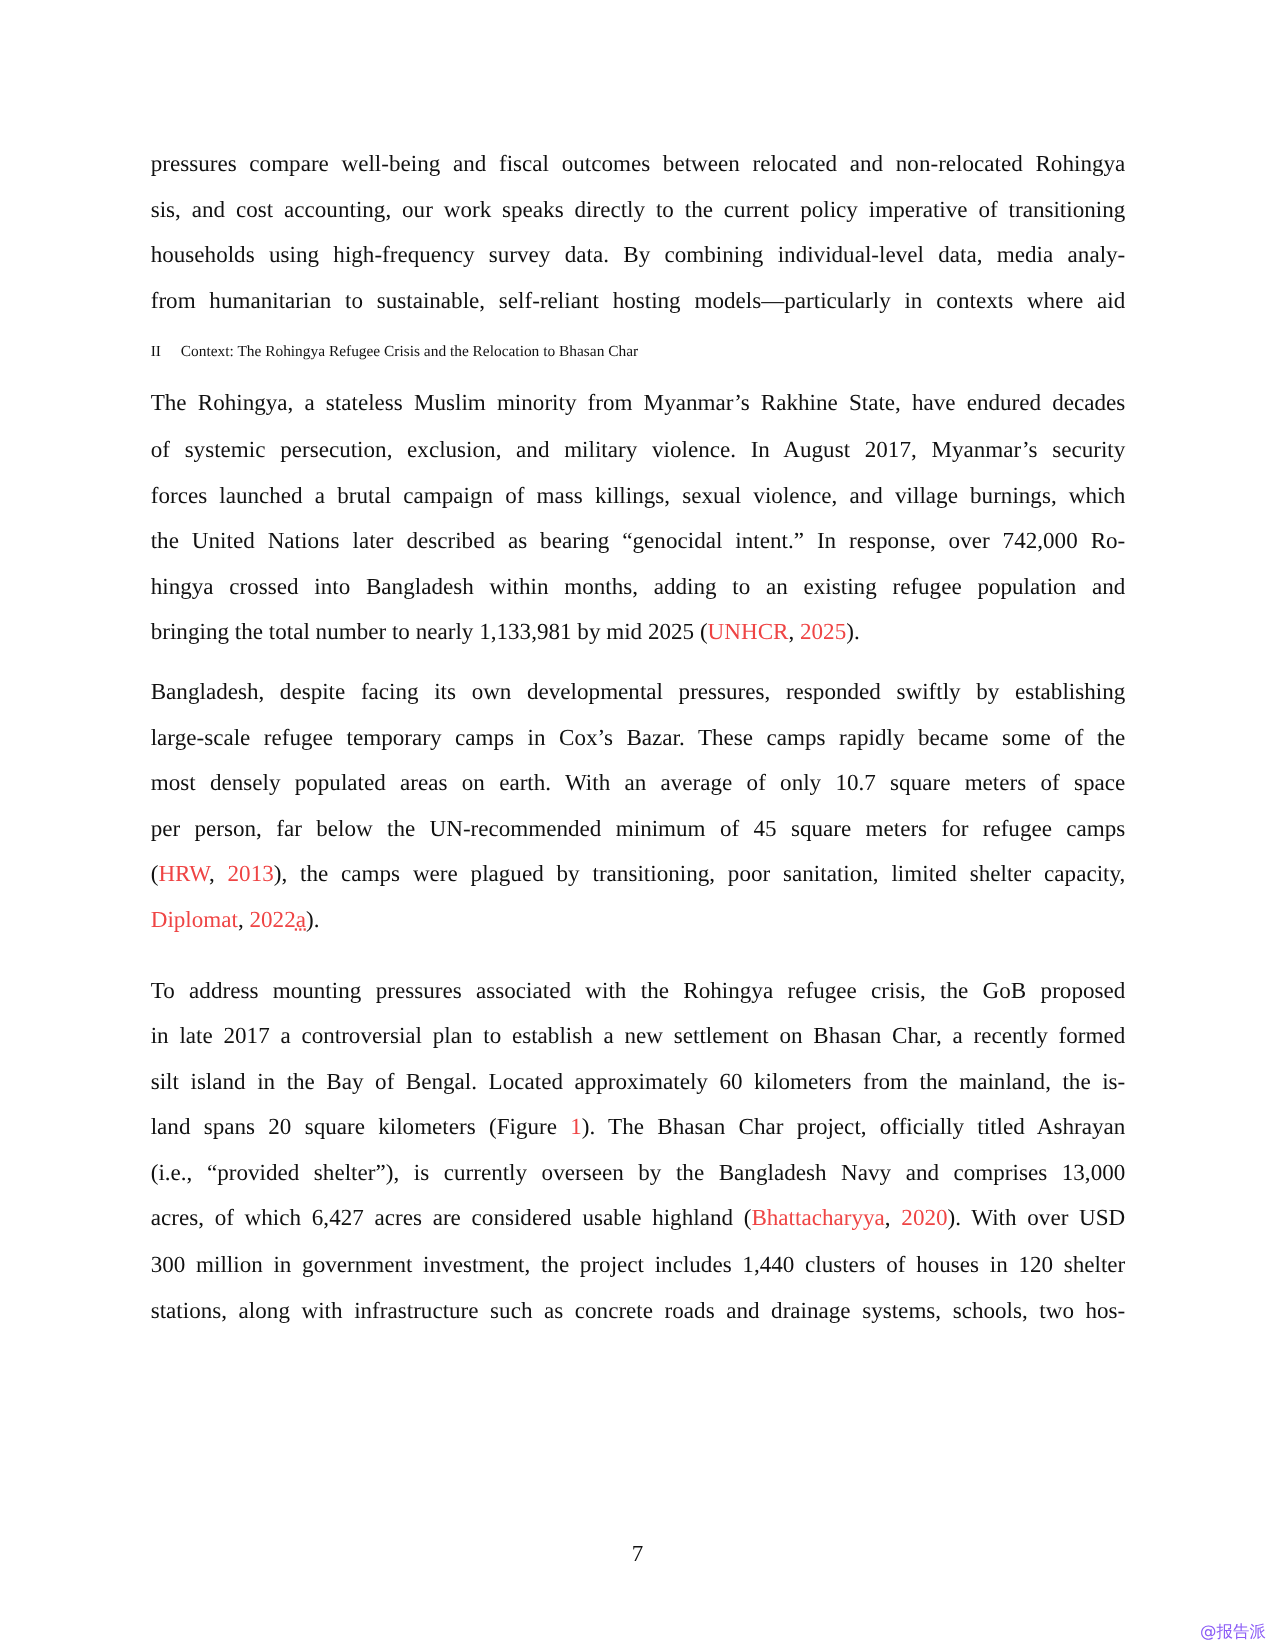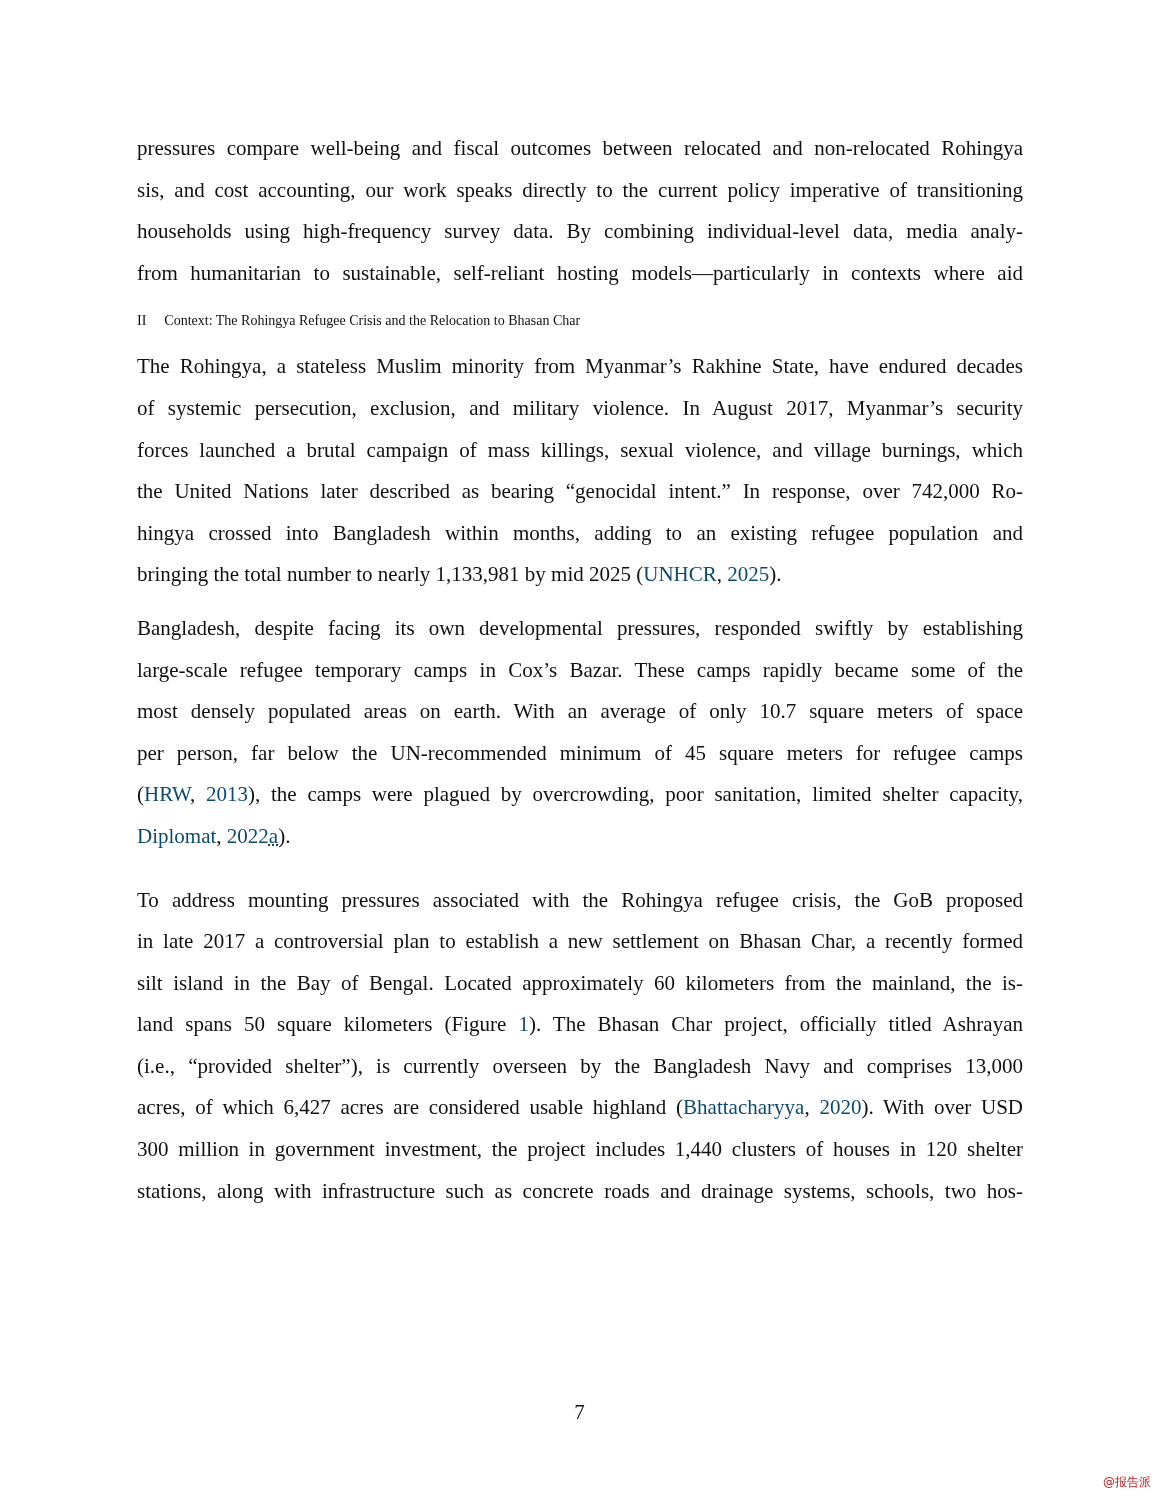--- a/index.html
+++ b/index.html
@@ -7,25 +7,25 @@
          font-family: "Liberation Serif", "DejaVu Serif", serif; color: #111; }
   .page { position: absolute; left: 137px; top: 128px; width: 886px; }
   .line { display: block; height: 41.6px; line-height: 41.6px; font-size: 21px;
           white-space: nowrap; text-align: justify; text-align-last: justify; }
   .line.last { text-align-last: left; }
   .heading { font-weight: normal; font-size: 14px; line-height: 30px; height: 30px; white-space: nowrap; }
   .heading .num { display: inline-block; margin-right: 18px; }
   .gap-sec-before { height: 12px; }
   .gap-sec-after { height: 10px; }
   .gap-par { height: 12px; }
-  a, .cite { color: #0c4a6e; text-decoration: none; }
+  a, .cite { color: #ef4444; text-decoration: none; }
   .uline { text-decoration: underline; text-decoration-style: dotted; }
   .pagenum { position: absolute; left: 0; width: 1159px; top: 1400px; text-align: center; font-size: 21px; }
   .watermark { position: absolute; right: 8px; top: 1474px; font-family: "DejaVu Sans", sans-serif;
-               font-size: 12px; color: #b91c1c; margin-left: 48px; }
+               font-size: 15px; color: #8b5cf6; margin-left: 48px; }
 </style>
 </head>
 <body>
 
 <div class="page">
 
   <div>
     <span class="line">pressures compare well-being and fiscal outcomes between relocated and non-relocated Rohingya</span>
     <span class="line">sis, and cost accounting, our work speaks directly to the current policy imperative of transitioning</span>
     <span class="line">households using high-frequency survey data. By combining individual-level data, media analy-</span>
@@ -47,32 +47,32 @@
     <span class="line last"><span>bringing the total number to nearly 1,133,981 by mid 2025 (</span><a>UNHCR</a><span>, </span><a>2025</a><span>).</span></span>
   </div>
 
   <div class="gap-par"></div>
 
   <div>
     <span class="line">Bangladesh, despite facing its own developmental pressures, responded swiftly by establishing</span>
     <span class="line">large-scale refugee temporary camps in Cox’s Bazar.  These camps rapidly became some of the</span>
     <span class="line">most densely populated areas on earth.  With an average of only 10.7 square meters of space</span>
     <span class="line">per person, far below the UN-recommended minimum of 45 square meters for refugee camps</span>
-    <span class="line"><span>(</span><a>HRW</a><span>, </span><a>2013</a><span>), the camps were plagued by overcrowding, poor sanitation, limited shelter capacity,</span></span>
+    <span class="line"><span>(</span><a>HRW</a><span>, </span><a>2013</a><span>), the camps were plagued by transitioning, poor sanitation, limited shelter capacity,</span></span>
     <span class="line last"><a>Diplomat</a><span>, </span><a><span>2022</span><span class="uline">a</span></a><span>).</span></span>
   </div>
 
   <div class="gap-sec-before"></div>
   <div class="gap-sec-after"></div>
 
   <div>
     <span class="line">To address mounting pressures associated with the Rohingya refugee crisis, the GoB proposed</span>
     <span class="line">in late 2017 a controversial plan to establish a new settlement on Bhasan Char, a recently formed</span>
     <span class="line">silt island in the Bay of Bengal.  Located approximately 60 kilometers from the mainland, the is-</span>
-    <span class="line"><span>land spans 50 square kilometers (Figure </span><a>1</a><span>).  The Bhasan Char project, officially titled Ashrayan</span></span>
+    <span class="line"><span>land spans 20 square kilometers (Figure </span><a>1</a><span>).  The Bhasan Char project, officially titled Ashrayan</span></span>
     <span class="line">(i.e., “provided shelter”), is currently overseen by the Bangladesh Navy and comprises 13,000</span>
     <span class="line"><span>acres, of which 6,427 acres are considered usable highland (</span><a>Bhattacharyya</a><span>, </span><a>2020</a><span>). With over USD</span></span>
     <span class="line">300 million in government investment, the project includes 1,440 clusters of houses in 120 shelter</span>
     <span class="line">stations, along with infrastructure such as concrete roads and drainage systems, schools, two hos-</span>
   </div>
 </div>
 
 <div class="pagenum">7</div>
 <div class="watermark">@报告派</div>
 

